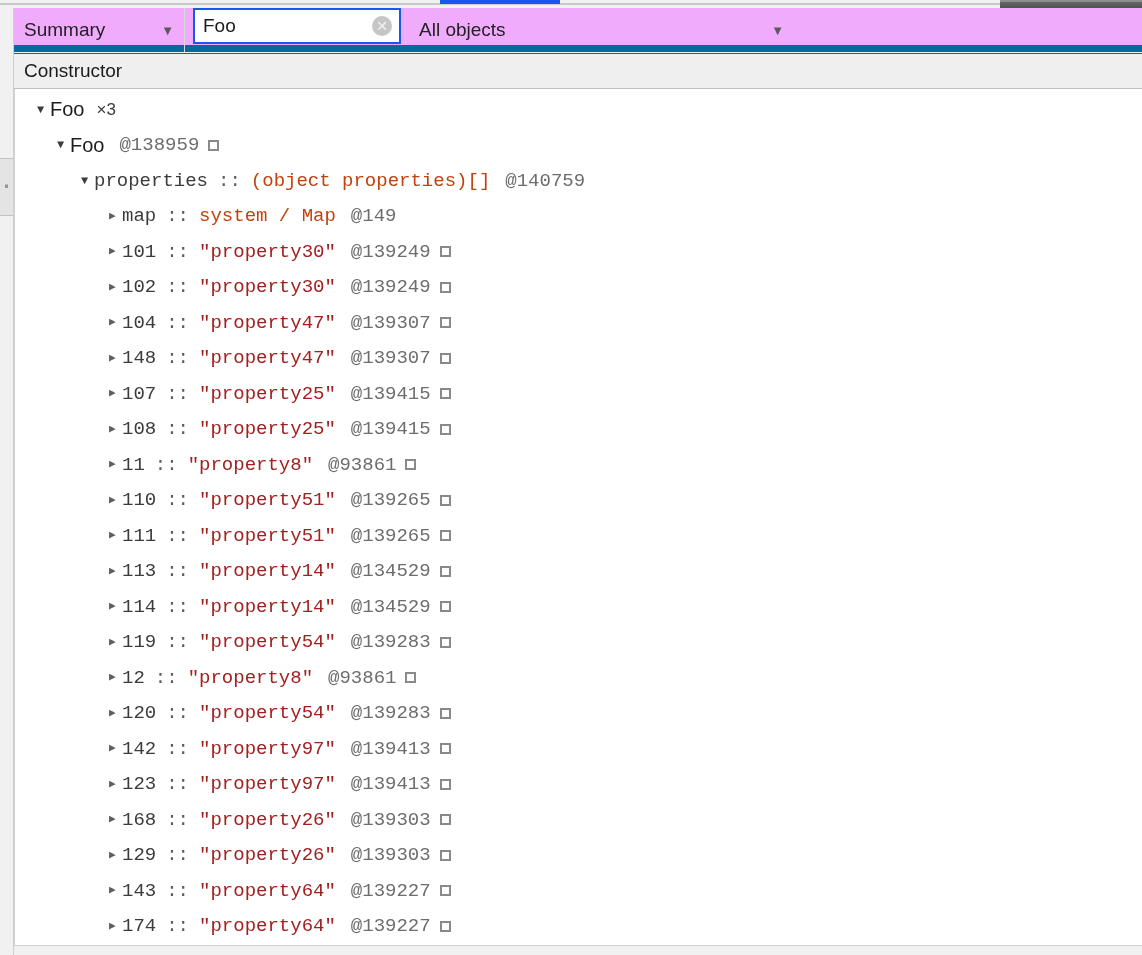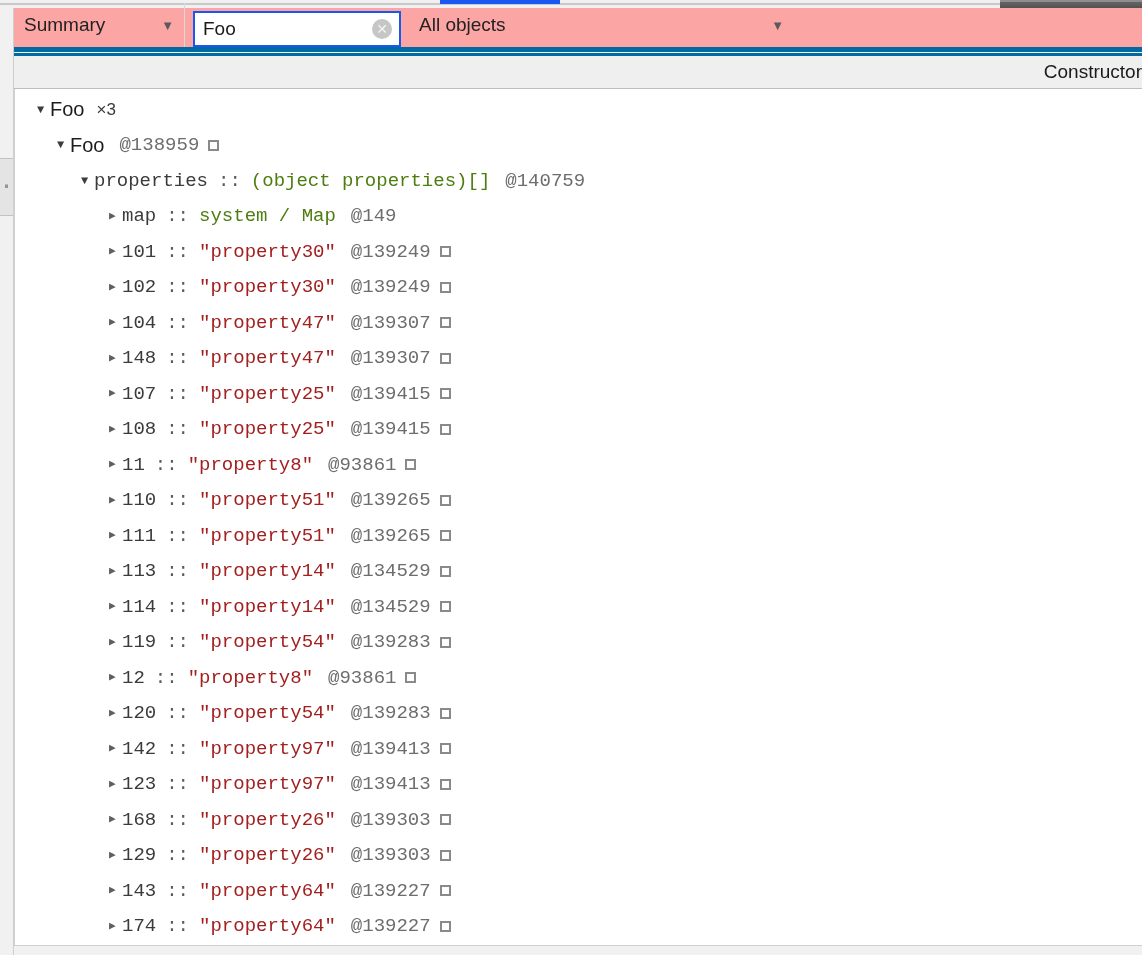--- a/index.html
+++ b/index.html
@@ -54,23 +54,23 @@
   }
   .rail-handle .glyphs {
     font-size: 7px; line-height: 7px; color: #4a4a4a;
     writing-mode: vertical-rl; letter-spacing: 1px;
     font-family: "Liberation Sans", sans-serif;
   }
 
   
   .toolbar {
     position: absolute; left: 14px; top: 8px; right: 0; height: 44px;
-    background: #fca5a5;
-    display: flex; align-items: flex-end;
-    border-bottom: 5px solid #0369a1;
+    background: #f0abfc;
+    display: flex; align-items: flex-start;
+    border-bottom: 7px solid #0369a1;
   }
   .tb-select {
     display: flex; align-items: center;
     height: 44px; padding: 0 10px 0 10px;
     min-width: 170px;
     cursor: default;
   }
   .tb-select .label {
     font-size: 19px; color: #222; font-family: "Liberation Sans", sans-serif;
   }
@@ -102,23 +102,23 @@
     font-size: 14px; line-height: 1; cursor: pointer;
     font-family: "Liberation Sans", sans-serif;
   }
 
   .tb-select.wide { min-width: 385px; }
 
   
   .col-header {
     position: absolute; left: 14px; top: 53px; right: 0; height: 36px;
     background: #efefef;
-    border-top: 3px solid #0369a1;
+    border-top: 1px solid #0369a1;
     border-bottom: 1px solid #bdbdbd;
-    display: flex; align-items: center; justify-content: flex-end;
+    display: flex; align-items: center;
   }
   .col-header .title {
     font-size: 19px; color: #1b1b1b; padding-left: 10px;
     font-family: "Liberation Sans", sans-serif;
   }
 
   
   .tree {
     position: absolute; left: 14px; top: 89px; right: 0; bottom: 10px;
     background: #ffffff;
@@ -148,21 +148,21 @@
   .name-sans {
     font-family: "Liberation Sans", sans-serif;
     font-size: 20px; color: #1c1c1c; font-weight: 400;
   }
   .count {
     font-family: "Liberation Sans", sans-serif;
     font-size: 17px; color: #3a3a3a; margin-left: 12px;
   }
   .key { color: #3b3b3b; }
   .sep { color: #5c5c5c; padding: 0 2px; }
-  .type { color: #4d7c0f; }
+  .type { color: #c2410c; }
   .str { color: #a32020; }
   .addr { color: #6d6d6d; margin-left: 7px; text-align: right; }
   .sp { display: inline-block; width: 8px; }
 
   .sq {
     display: inline-block; width: 11px; height: 11px;
     border: 2px solid #8a8a8a; margin-left: 9px;
     background: #ffffff;
   }
 

